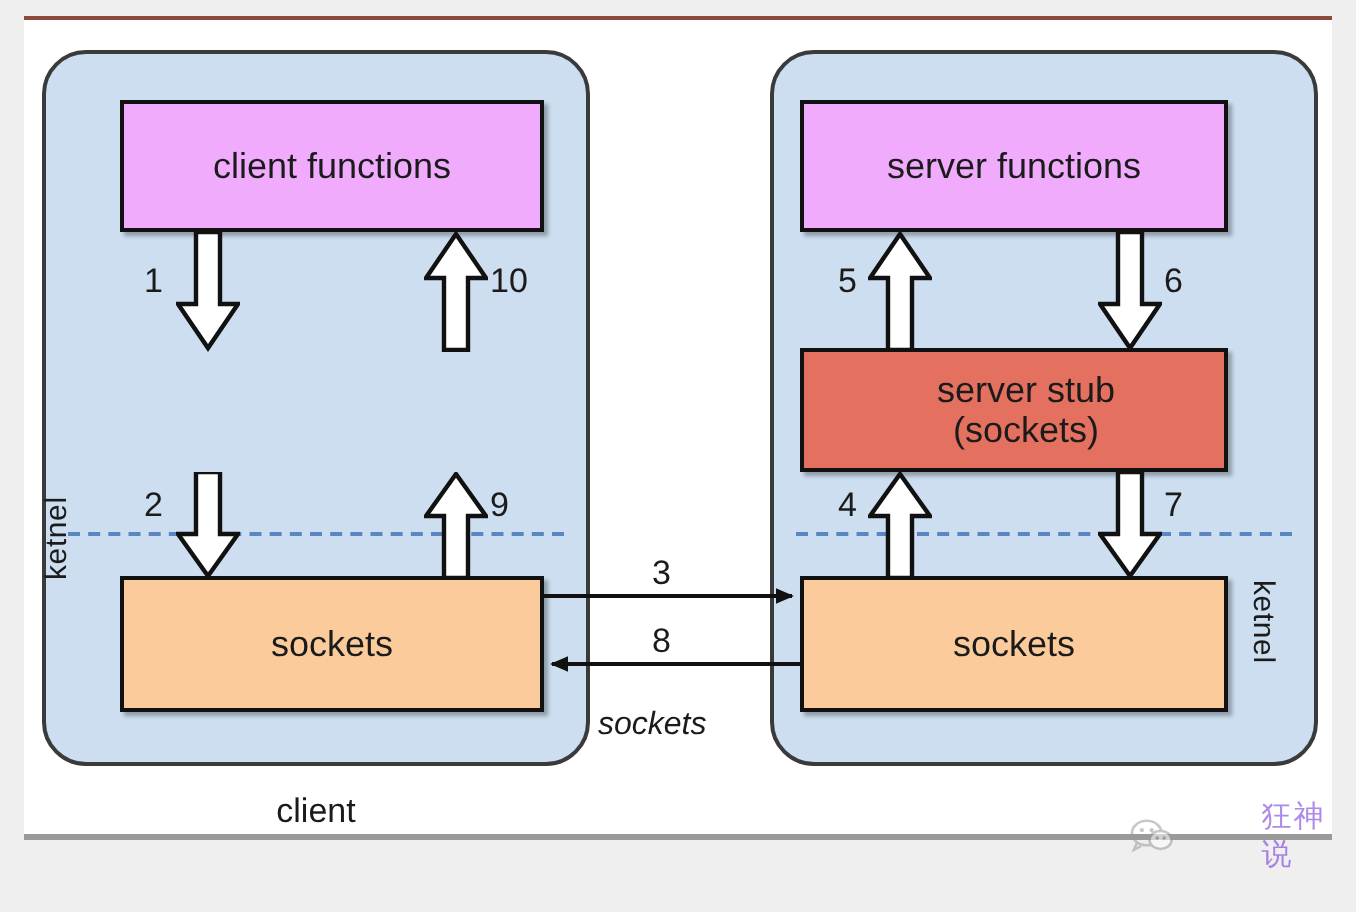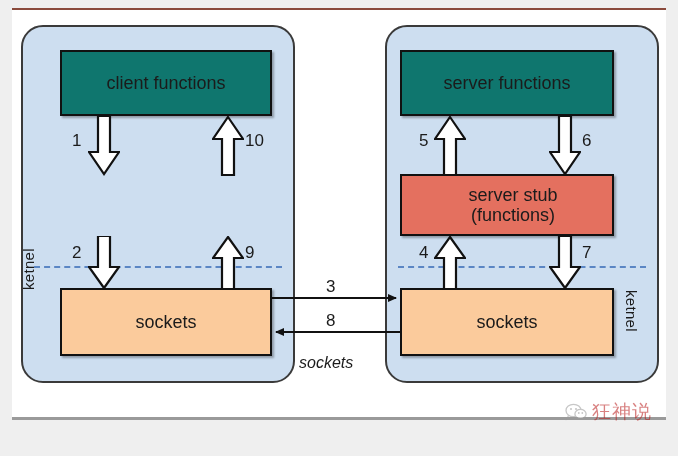--- a/index.html
+++ b/index.html
@@ -50,21 +50,21 @@
     box-sizing: border-box;
     display: flex;
     align-items: center;
     justify-content: center;
     text-align: center;
     color: #1b1b1b;
     font-size: 18px;
     line-height: 1.12;
     box-shadow: 2px 2px 2px rgba(0,0,0,0.30);
   }
-  .box.blue   { background: #0f766e; }
+  .box.blue   { background: #f0abfc; }
   .box.red    { background: #e4705f; }
   .box.orange { background: #fbcb9c; }
 
   
   #box-client-functions { left: 60px;  top: 50px;  width: 212px; height: 66px; }
   #box-client-stub      { left: 60px;  top: 174px; width: 212px; height: 62px; }
   #box-client-sockets   { left: 60px;  top: 288px; width: 212px; height: 68px; }
   
   #box-server-functions { left: 400px; top: 50px;  width: 214px; height: 66px; }
   #box-server-stub      { left: 400px; top: 174px; width: 214px; height: 62px; padding-left: 12px; }
@@ -143,23 +143,24 @@
   #watermark {
     position: absolute;
     left: 565px;
     top: 399px;
     display: flex;
     align-items: center;
     gap: 5px;
     opacity: 0.55;
   }
   #watermark .wm-text {
-    font-size: 19px;
-    color: #b91c1c;
+    font-size: 15px;
+    color: #6d28d9;
     letter-spacing: 1px;
+    margin-left: 39px;
   }
   .wm-logo { display:block; }
 </style>
 </head>
 <body>
 
 <div id="canvas">
 
   <div class="card"></div>
 
@@ -200,21 +201,21 @@
 
   <div class="panel" id="panel-server"></div>
 
   <div class="box blue" id="box-server-functions">
     <span>server functions</span>
   </div>
 
   <div class="box red" id="box-server-stub">
     <span>
       <span>server stub</span><br>
-      <span>(functions)</span>
+      <span>(sockets)</span>
     </span>
   </div>
 
   <div class="box orange" id="box-server-sockets">
     <span>sockets</span>
   </div>
 
   <div class="dashed" id="dash-server"></div>
 
   <div class="ketnel" id="ketnel-server">ketnel</div>
@@ -248,20 +249,21 @@
 
     <line x1="272" y1="298" x2="396" y2="298" stroke="#111111" stroke-width="2" marker-end="url(#ah)"></line>
 
     <line x1="400" y1="332" x2="276" y2="332" stroke="#111111" stroke-width="2" marker-end="url(#ah)"></line>
   </svg>
 
   <div class="net-label" style="left:326px; top:277px;">3</div>
   <div class="net-label" style="left:326px; top:311px;">8</div>
   <div id="label-network">sockets</div>
 
+  <div class="caption" id="caption-client">client</div>
 
   <div id="watermark">
     <svg class="wm-logo" width="22" height="18" viewBox="0 0 22 18">
       <ellipse cx="8.5" cy="7.5" rx="7.5" ry="6.2" fill="none" stroke="#9a9a9a" stroke-width="1.3"></ellipse>
       <path d="M3.5,12.5 L2,16 L5.6,14.1" fill="none" stroke="#9a9a9a" stroke-width="1.3"></path>
       <circle cx="6" cy="6" r="1.1" fill="#9a9a9a"></circle>
       <circle cx="11" cy="6" r="1.1" fill="#9a9a9a"></circle>
       <ellipse cx="15.5" cy="11" rx="5.6" ry="4.6" fill="#ffffff" stroke="#9a9a9a" stroke-width="1.3"></ellipse>
       <circle cx="13.8" cy="10" r="0.9" fill="#9a9a9a"></circle>
       <circle cx="17.3" cy="10" r="0.9" fill="#9a9a9a"></circle>

